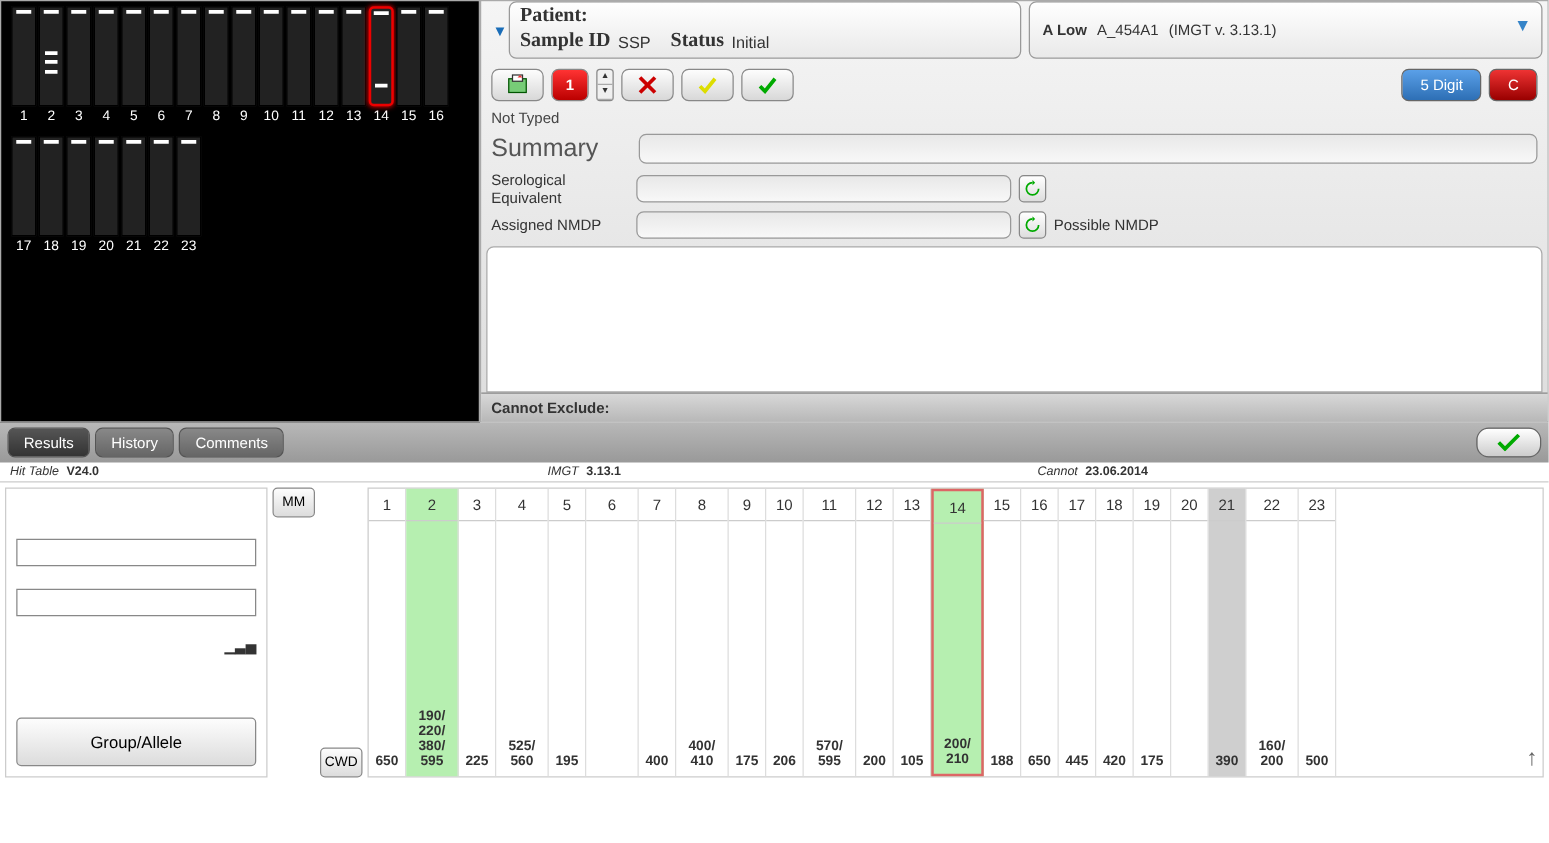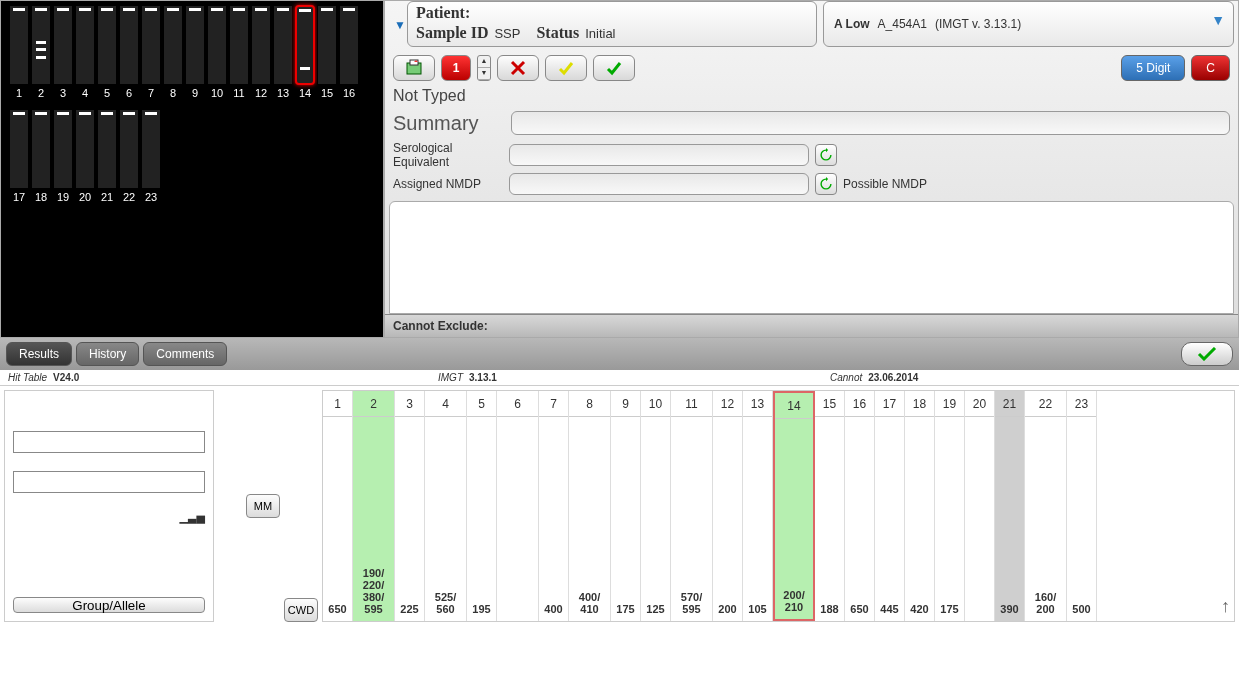--- a/index.html
+++ b/index.html
@@ -41,21 +41,21 @@
 .spinner { width: 14px; height: 26px; display: flex; flex-direction: column; border: 1px solid #888; border-radius: 3px; }
 .spinner div { flex:1; font-size:7px; text-align:center; line-height:10px; border-bottom:1px solid #aaa; cursor:pointer; }
 .btn.reject svg line{ stroke:#c00; stroke-width:3; }
 .btn.maybe svg polyline{ stroke:#dd0; stroke-width:3; fill:none; }
 .btn.accept svg polyline{ stroke:#0a0; stroke-width:3; fill:none; }
 .toolbar-spacer { flex: 1; }
 .pill { height: 26px; padding: 0 14px; border-radius: 6px; border: 1px solid #666; display:flex; align-items:center; color:#fff; font-size:12px; cursor:pointer; }
 .pill.blue { background: linear-gradient(#5aa0e8,#2d6fb5); }
 .pill.red { background: linear-gradient(#e33,#900); }
 
-.not-typed { padding: 2px 8px; font-size: 16px; color: #444; }
+.not-typed { padding: 2px 8px; font-size: 12px; color: #444; }
 
 .summary-row { display:flex; align-items:center; padding: 4px 8px; gap: 8px; }
 .summary-title { font-size: 20px; color: #555; width: 110px; }
 .text-field { flex:1; height: 24px; background: linear-gradient(#e8e8e8,#f8f8f8); border:1px solid #999; border-radius:6px; }
 
 .field-row { display:flex; align-items:center; padding: 2px 8px; gap: 6px; }
 .field-label { width: 110px; font-size: 12px; color:#333; }
 .sm-field { width: 300px; height:22px; background: linear-gradient(#e8e8e8,#f8f8f8); border:1px solid #999; border-radius:6px; }
 .refresh-btn { width:22px; height:22px; border:1px solid #888; border-radius:4px; background: linear-gradient(#fff,#ddd); display:flex; align-items:center; justify-content:center; cursor:pointer;}
 .refresh-btn svg{ width:14px; height:14px; }
@@ -76,21 +76,21 @@
 .hit-header .seg { display:flex; gap:6px; }
 .hit-header .gap { flex:1; }
 .italic { font-style: italic; }
 .bold { font-weight:bold; }
 
 
 .bottom-area { display:flex; padding:4px; gap:4px; }
 .filter-panel { width: 210px; border:1px solid #ccc; padding: 40px 8px 8px 8px; display:flex; flex-direction:column; gap:18px; }
 .filter-input { height:22px; border:1px solid #888; background:#fff; }
 .bar-icon { align-self:flex-end; font-size:11px; }
-.group-btn { height:16px; border:1px solid #888; border-radius:4px; background: linear-gradient(#fdfdfd,#dcdcdc); cursor:pointer; margin-top:auto;}
+.group-btn { height:39px; border:1px solid #888; border-radius:4px; background: linear-gradient(#fdfdfd,#dcdcdc); cursor:pointer; margin-top:auto;}
 
 .mm-btn, .cwd-btn { width:34px; height:24px; border:1px solid #888; border-radius:4px; background: linear-gradient(#fdfdfd,#dcdcdc); font-size:11px; cursor:pointer; align-self:flex-end;}
 
 .lane-table-wrap { flex:1; border:1px solid #ccc; position:relative; }
 .lane-table { display:flex; height: 230px; }
 .col { width: 30px; border-right:1px solid #ddd; display:flex; flex-direction:column; }
 .col-wide { width: 42px; }
 .col-head { height:26px; display:flex; align-items:center; justify-content:center; font-size:12px; border-bottom:1px solid #ccc; }
 .col-body { flex:1; display:flex; align-items:flex-end; justify-content:center; padding-bottom:6px; }
 .col-val { font-size:11px; text-align:center; line-height:12px; font-weight:bold; }
@@ -331,21 +331,21 @@
   </div>
 </div>
 
 <div class="bottom-area">
   <div class="filter-panel">
     <input class="filter-input" style="">
     <input class="filter-input" style="">
     <span class="bar-icon">▁▃▅</span>
     <button class="group-btn">Group/Allele</button>
   </div>
-  <div style="display:flex; flex-direction:column; justify-content:center; gap:0;margin-left:28px;">
+  <div style="display:flex; flex-direction:column; justify-content:flex-start; gap:0;">
     <button class="mm-btn">MM</button>
   </div>
   <div style="display:flex; flex-direction:column; justify-content:flex-end;">
     <button class="cwd-btn">CWD</button>
   </div>
   <div class="lane-table-wrap">
     <div class="lane-table" id="lane-table">
         <div class="col">
           <div class="col-head">1</div>
           <div class="col-body">
@@ -398,21 +398,21 @@
         </div>
         <div class="col">
           <div class="col-head">9</div>
           <div class="col-body">
             <div class="col-val" style="white-space: pre;">175</div>
           </div>
         </div>
         <div class="col">
           <div class="col-head">10</div>
           <div class="col-body">
-            <div class="col-val" style="white-space: pre;">125</div>
+            <div class="col-val" style="white-space: pre;">206</div>
           </div>
         </div>
         <div class="col col-wide">
           <div class="col-head">11</div>
           <div class="col-body">
             <div class="col-val" style="white-space: pre;">570/
 595</div>
           </div>
         </div>
         <div class="col">

